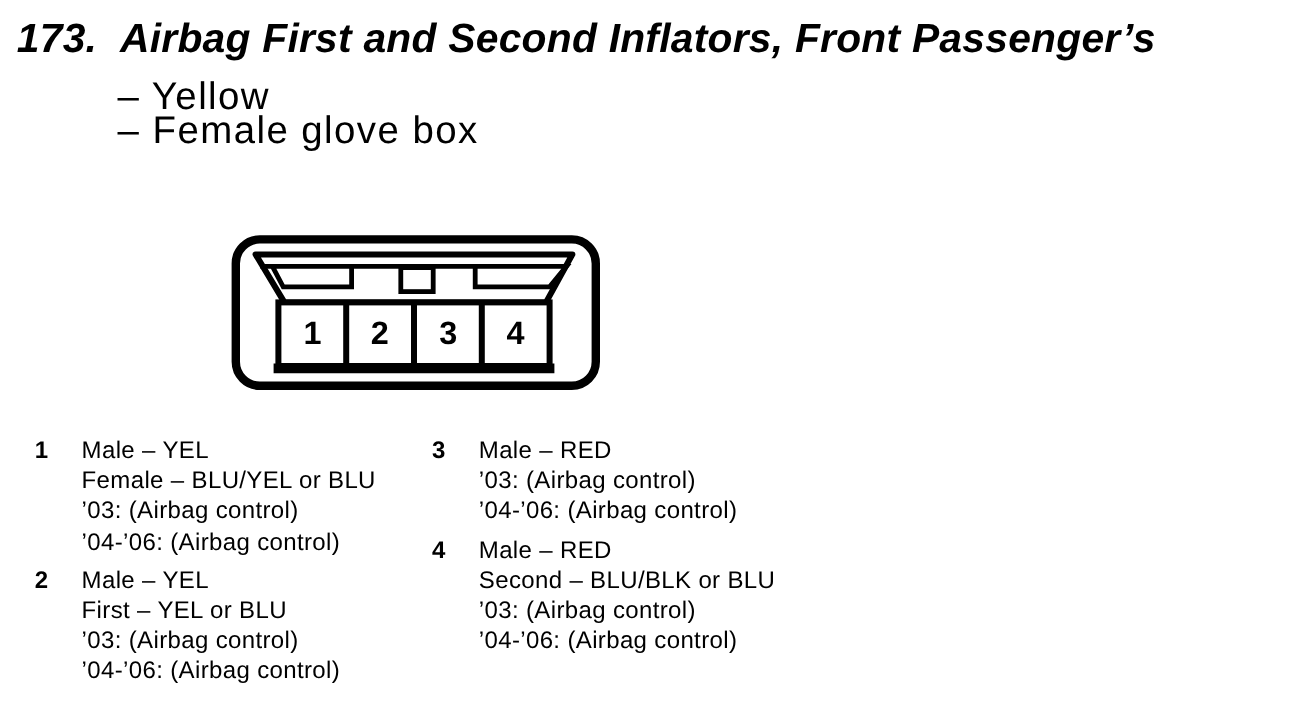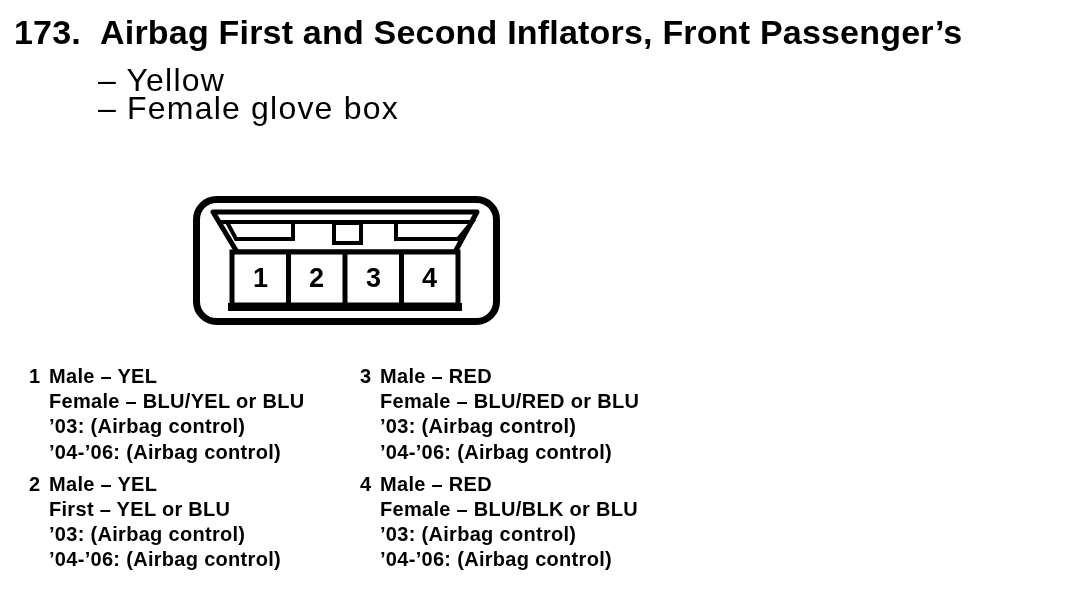--- a/index.html
+++ b/index.html
@@ -8,21 +8,21 @@
     background:#ffffff;color:#000000;
     font-family:"Liberation Sans","DejaVu Sans",sans-serif;
     -webkit-font-smoothing:none;
   }
   .page{position:absolute;inset:0;}
 
   
   .title-row{
     position:absolute;left:14px;top:10px;width:1074px;
     font-size:34px;font-weight:bold;letter-spacing:.2px;
-    line-height:44px;white-space:nowrap;
+    line-height:44px;white-space:nowrap;font-style:italic;
   }
   .title-num{display:inline-block;width:86px;}
 
   
   .bullets{
     position:absolute;left:98px;top:66px;
     font-size:32px;line-height:28.4px;letter-spacing:1.2px;
     white-space:nowrap;
   }
 
@@ -39,21 +39,21 @@
   
   .legend-col{
     position:absolute;top:364px;
     font-size:20px;line-height:25.2px;letter-spacing:.3px;
     white-space:nowrap;
   }
   .col-left{left:29px;}
   .col-right{left:360px;}
   .entry{position:relative;margin-bottom:7px;}
   .pin-num{position:absolute;left:0;top:0;font-weight:bold;}
-  .pin-lines{margin-left:20px;font-weight:bold;}
+  .pin-lines{margin-left:39px;}
 </style>
 </head>
 <body>
 
 <div class="page">
 
   <div class="title-row">
     <span class="title-num">173.</span><span>Airbag First and Second Inflators, Front Passenger’s</span>
   </div>
 
@@ -108,29 +108,28 @@
         <div>’04-’06: (Airbag control)</div>
       </div>
     </div>
   </div>
 
   <div class="legend-col col-right">
     <div class="entry">
       <span class="pin-num">3</span>
       <div class="pin-lines">
         <div>Male – RED</div>
-        <div>Female – BLU/RED or BLU</div>
         <div>’03: (Airbag control)</div>
         <div>’04-’06: (Airbag control)</div>
       </div>
     </div>
     <div class="entry">
       <span class="pin-num">4</span>
       <div class="pin-lines">
         <div>Male – RED</div>
-        <div>Female – BLU/BLK or BLU</div>
+        <div>Second – BLU/BLK or BLU</div>
         <div>’03: (Airbag control)</div>
         <div>’04-’06: (Airbag control)</div>
       </div>
     </div>
   </div>
 
 </div>
 
 </body></html>

